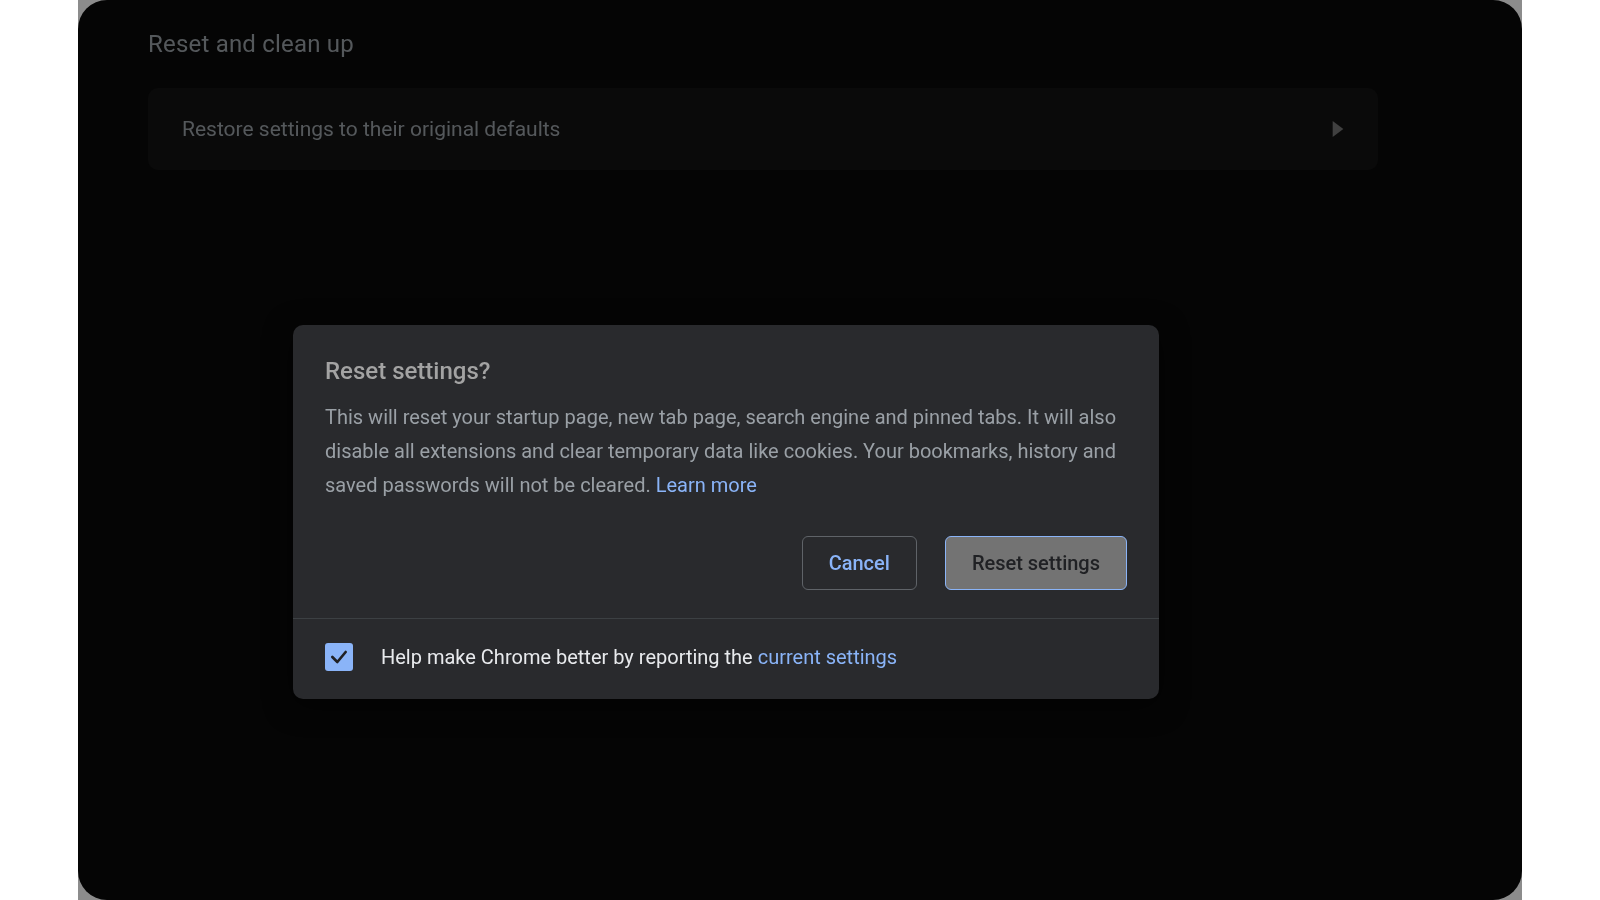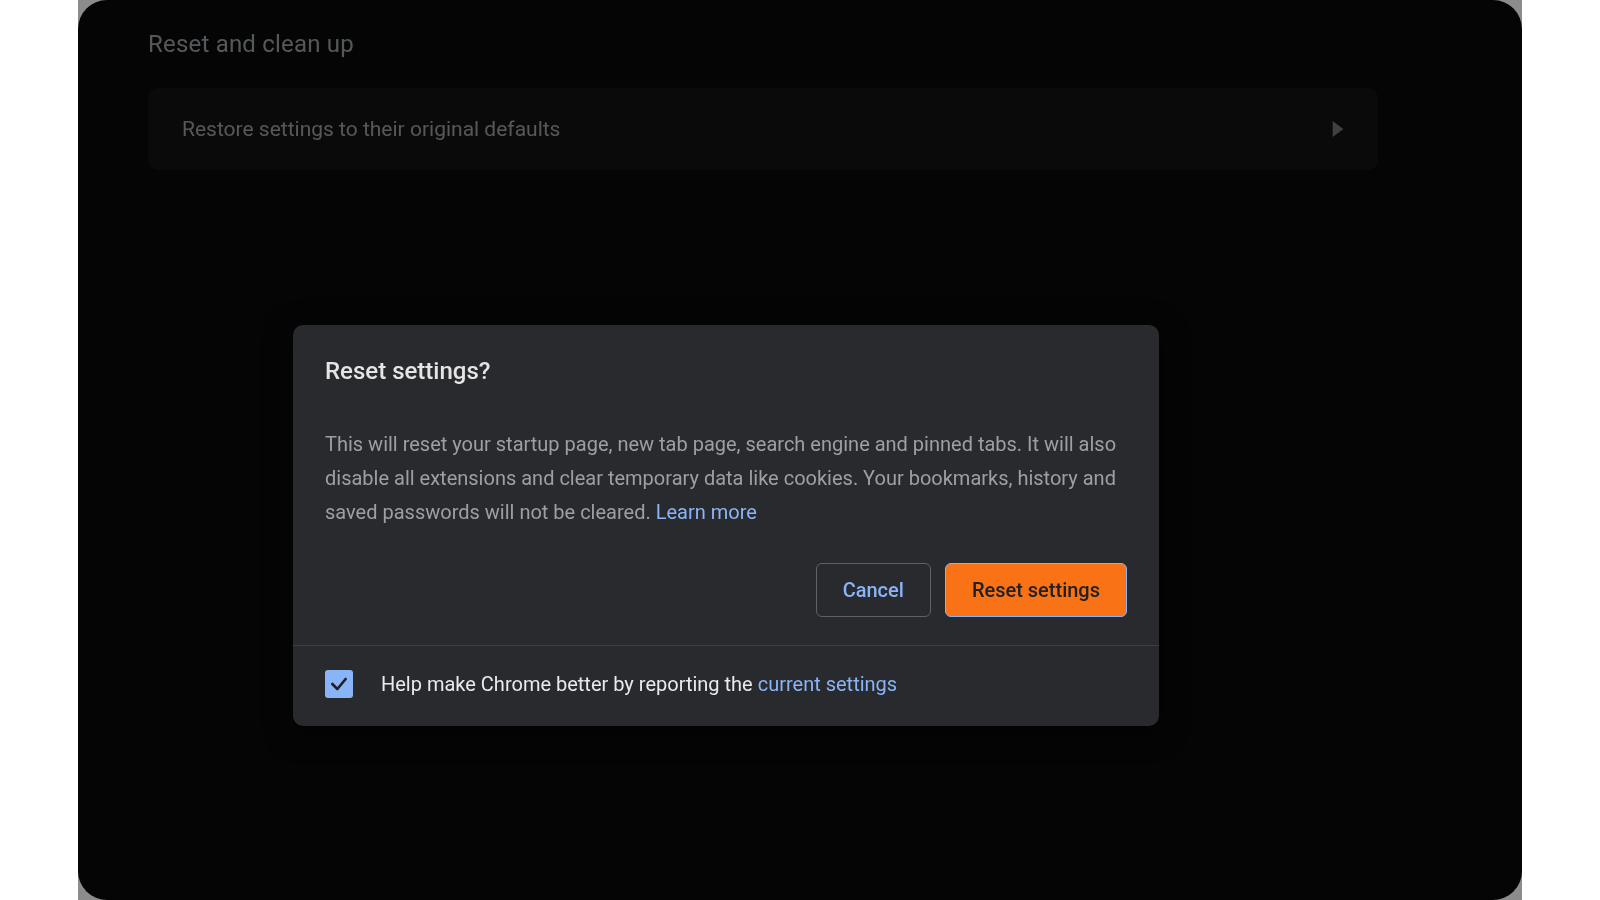--- a/index.html
+++ b/index.html
@@ -73,57 +73,57 @@
     border-radius: 10px;
     box-shadow: 0 6px 28px rgba(0,0,0,0.6);
     color: #e8eaed;
   }
   .dialog-body {
     padding: 32px 32px 28px 32px;
   }
   .dialog-title {
     font-size: 24px;
     font-weight: 500;
-    color: #e5e5e5;
-    margin-bottom: 42px;
+    color: #a3a3a3;
+    margin-bottom: 15px;
   }
   .dialog-text {
     font-size: 20px;
     line-height: 34px;
     color: #9aa0a6;
   }
   .dialog-text .link {
     color: #8ab4f8;
     cursor: pointer;
   }
   .dialog-actions {
     display: flex;
     justify-content: flex-end;
-    gap: 14px;
+    gap: 28px;
     padding-top: 34px;
   }
   .btn {
     height: 54px;
     padding: 0 26px;
     border-radius: 6px;
     font-size: 20px;
     font-weight: 500;
     display: inline-flex;
     align-items: center;
     justify-content: center;
     cursor: pointer;
     user-select: none;
   }
   .btn-outline {
     border: 1px solid #5f6368;
     color: #8ab4f8;
     background: transparent;
   }
   .btn-primary {
-    background: #f97316;
+    background: #737373;
     color: #202124;
     border: 1px solid #8ab4f8;
   }
   .dialog-footer {
     border-top: 1px solid #3c4043;
     padding: 24px 32px 28px 32px;
     display: flex;
     align-items: center;
     gap: 28px;
   }

